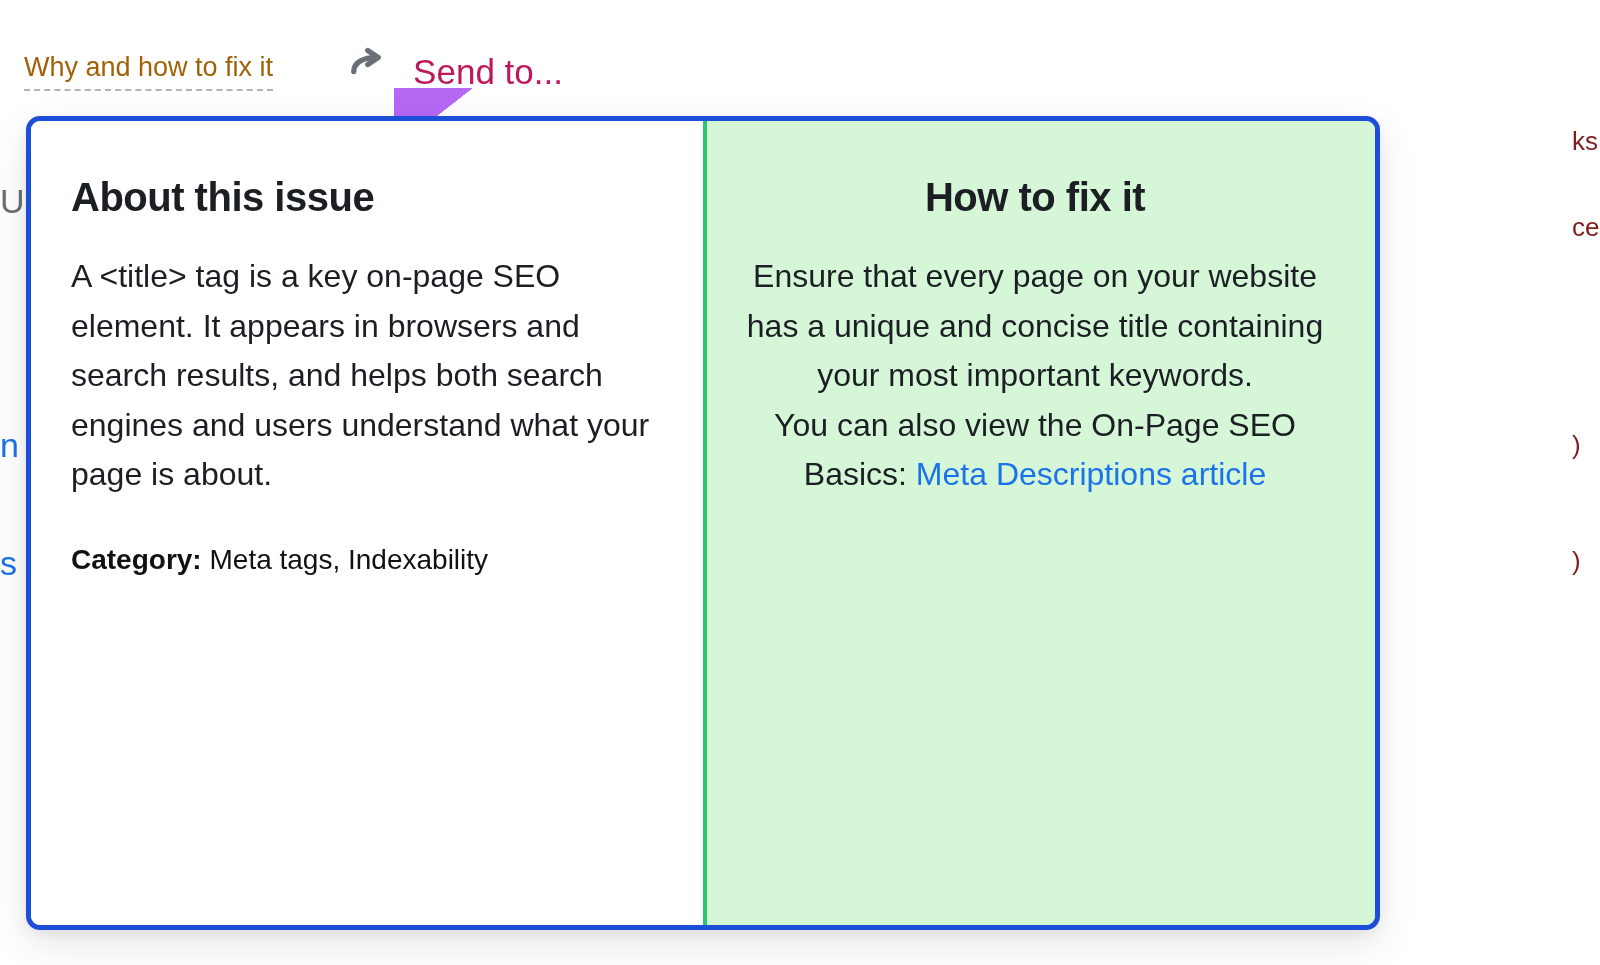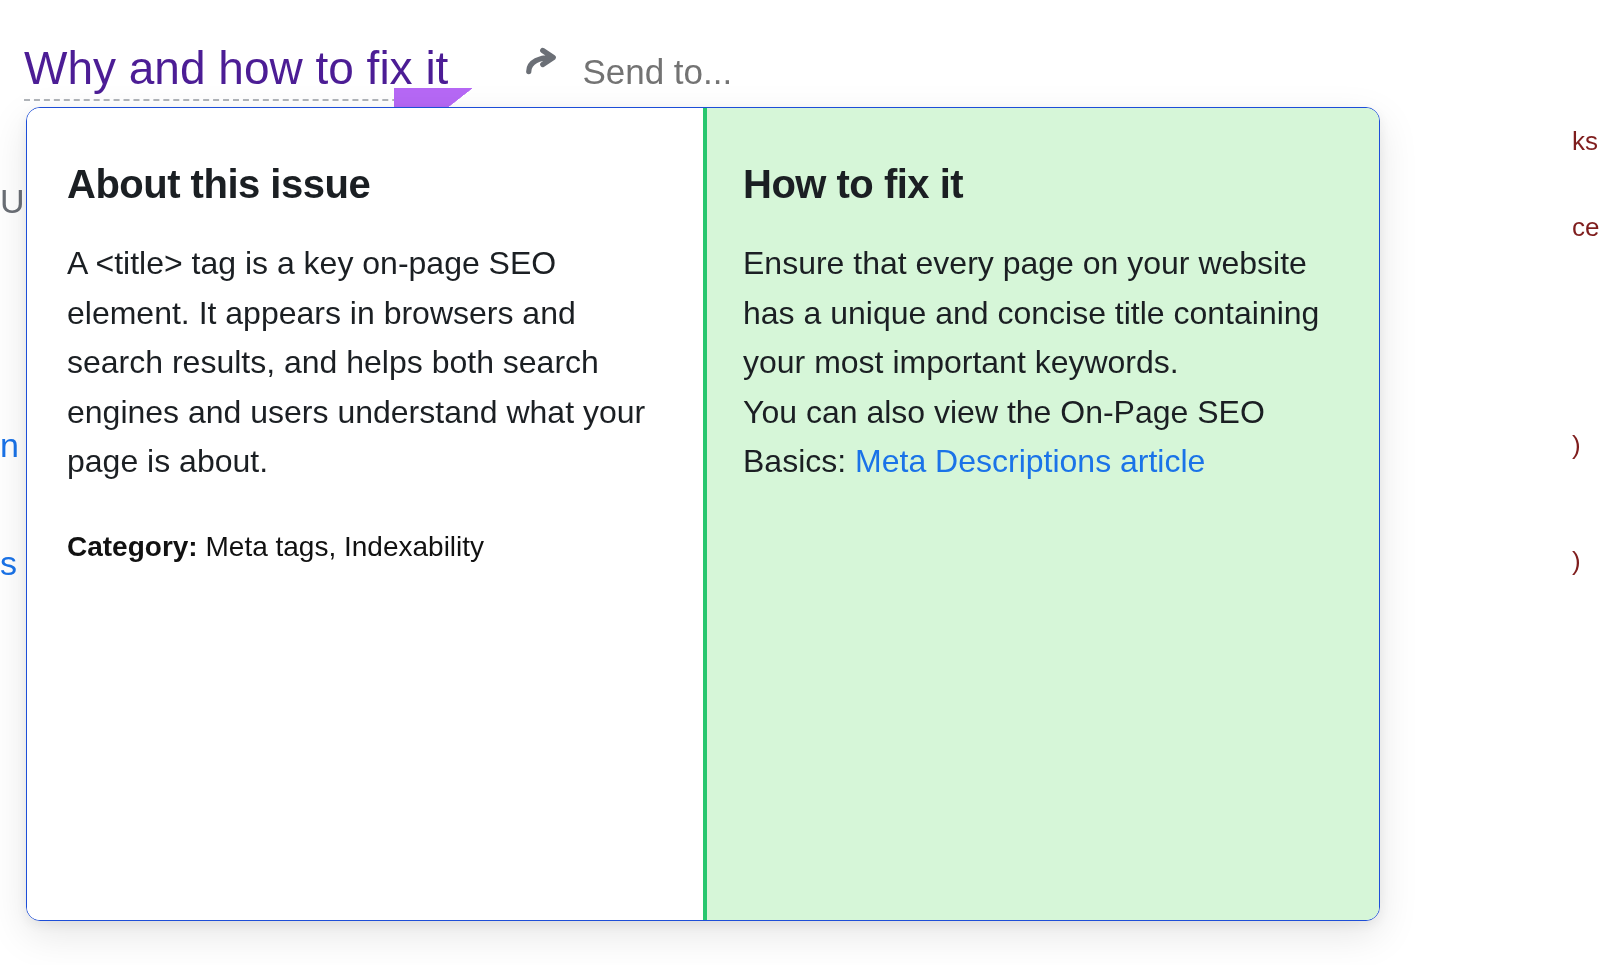--- a/index.html
+++ b/index.html
@@ -18,33 +18,33 @@
     position: absolute;
     top: 44px;
     left: 24px;
     right: 0;
     height: 56px;
     display: flex;
     align-items: center;
     gap: 72px;
   }
   .toplink {
-    font-size: 46px;
-    color: #4c1d95;
+    font-size: 27px;
+    color: #a16207;
     border-bottom: 2px dashed #b0b4b9;
     padding-bottom: 6px;
     cursor: pointer;
     line-height: 1.1;
   }
   .sendto {
     display: flex;
     align-items: center;
-    gap: 20px;
+    gap: 26px;
     font-size: 35px;
-    color: #737373;
+    color: #be185d;
     cursor: pointer;
   }
   .sendto svg { width: 42px; height: 42px; stroke: #6b6f76; stroke-width: 3; fill: none; }
 
   .bg-right-fragments {
     position: absolute;
     right: 0;
     width: 28px;
     font-size: 26px;
     color: #7f1d1d;
@@ -63,39 +63,40 @@
     overflow: hidden;
   }
   .bg-left-letter.a { top: 182px; }
   .bg-left-letter.b { top: 426px; color:#1a73e8; }
   .bg-left-letter.c { top: 544px; color:#1a73e8; }
 
   
   .popover {
     position: absolute;
     left: 26px;
-    top: 107px;
+    top: 116px;
     width: 1354px;
     height: 814px;
     background: #fff;
-    border: 1px solid #1d4ed8;
+    border: 5px solid #1d4ed8;
     border-radius: 14px;
     box-shadow: 0 14px 40px rgba(0,0,0,0.10), 0 4px 12px rgba(0,0,0,0.06);
     display: flex;
     overflow: hidden;
   }
   .col {
     flex: 1 1 50%;
     padding: 54px 48px 40px 40px;
   }
   .col-left { background: #ffffff; }
   .col-right {
     background: #d6f6d8;
     border-left: 4px solid #28c76f;
     padding-left: 36px;
+    text-align: center;
   }
   h2 {
     font-size: 40px;
     font-weight: 800;
     letter-spacing: -0.5px;
     color: #1b1f23;
     margin-bottom: 32px;
   }
   .body {
     font-size: 32px;

